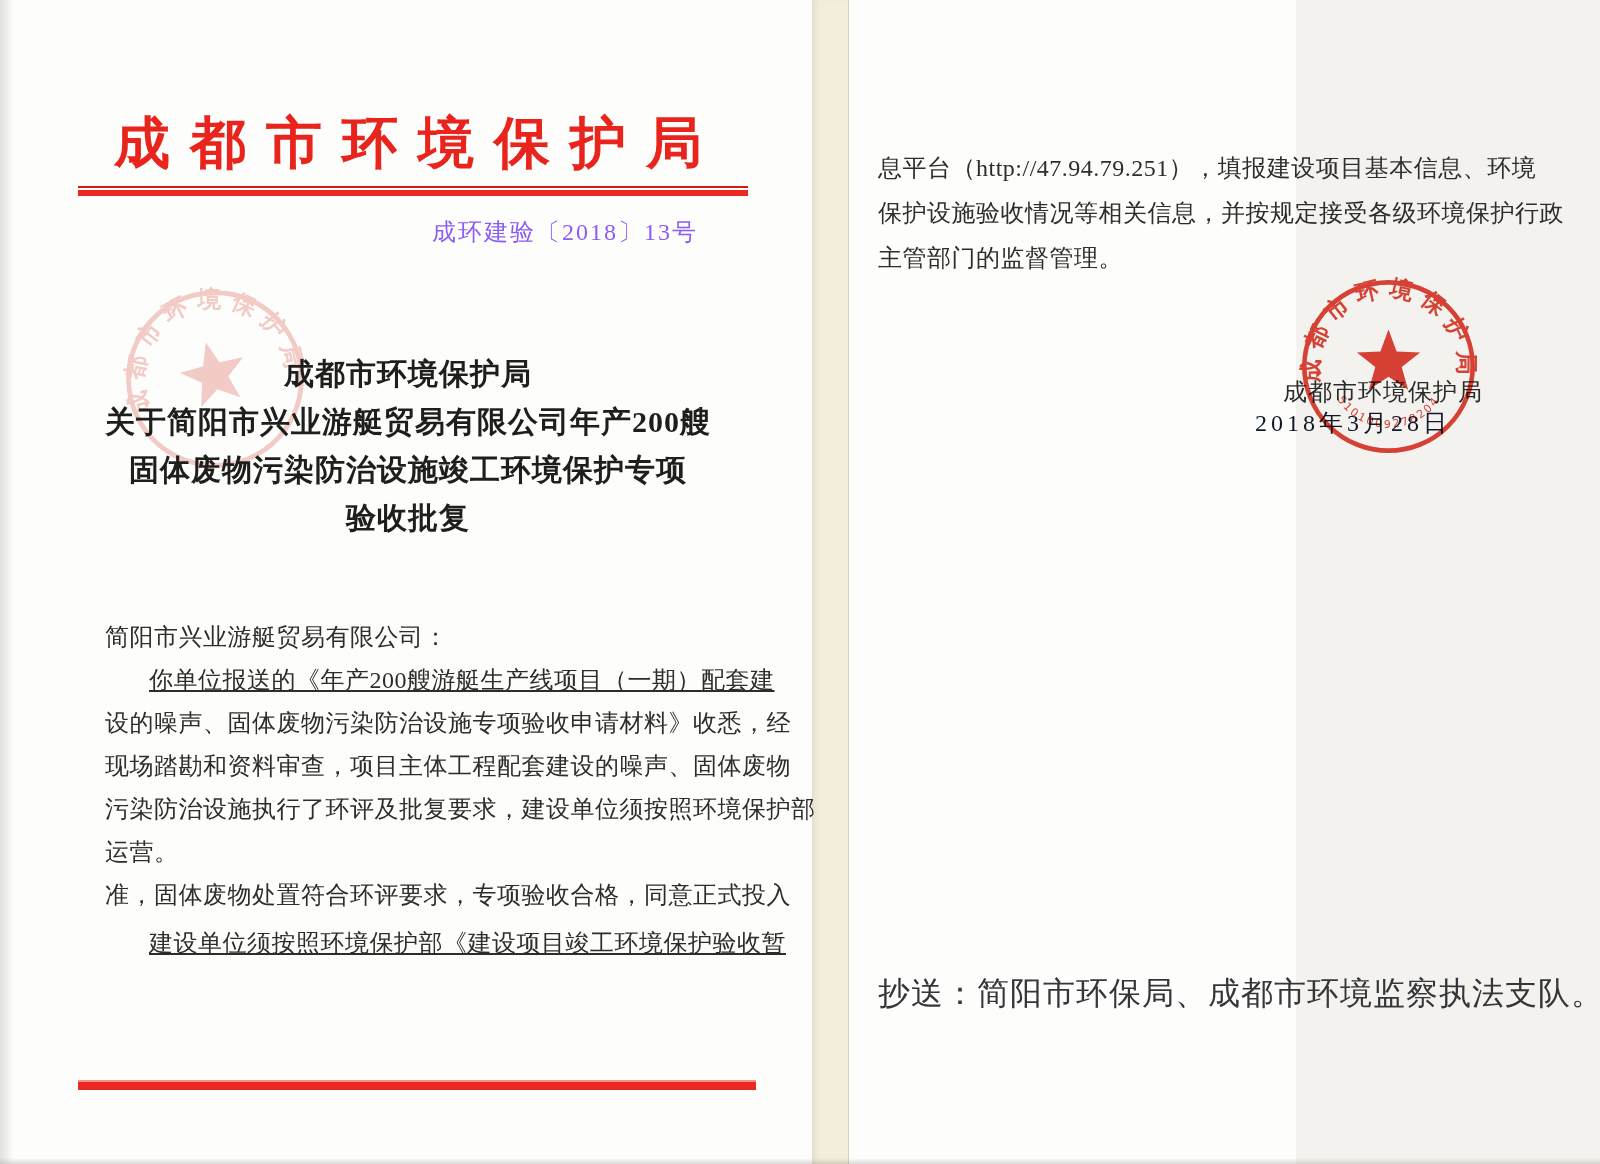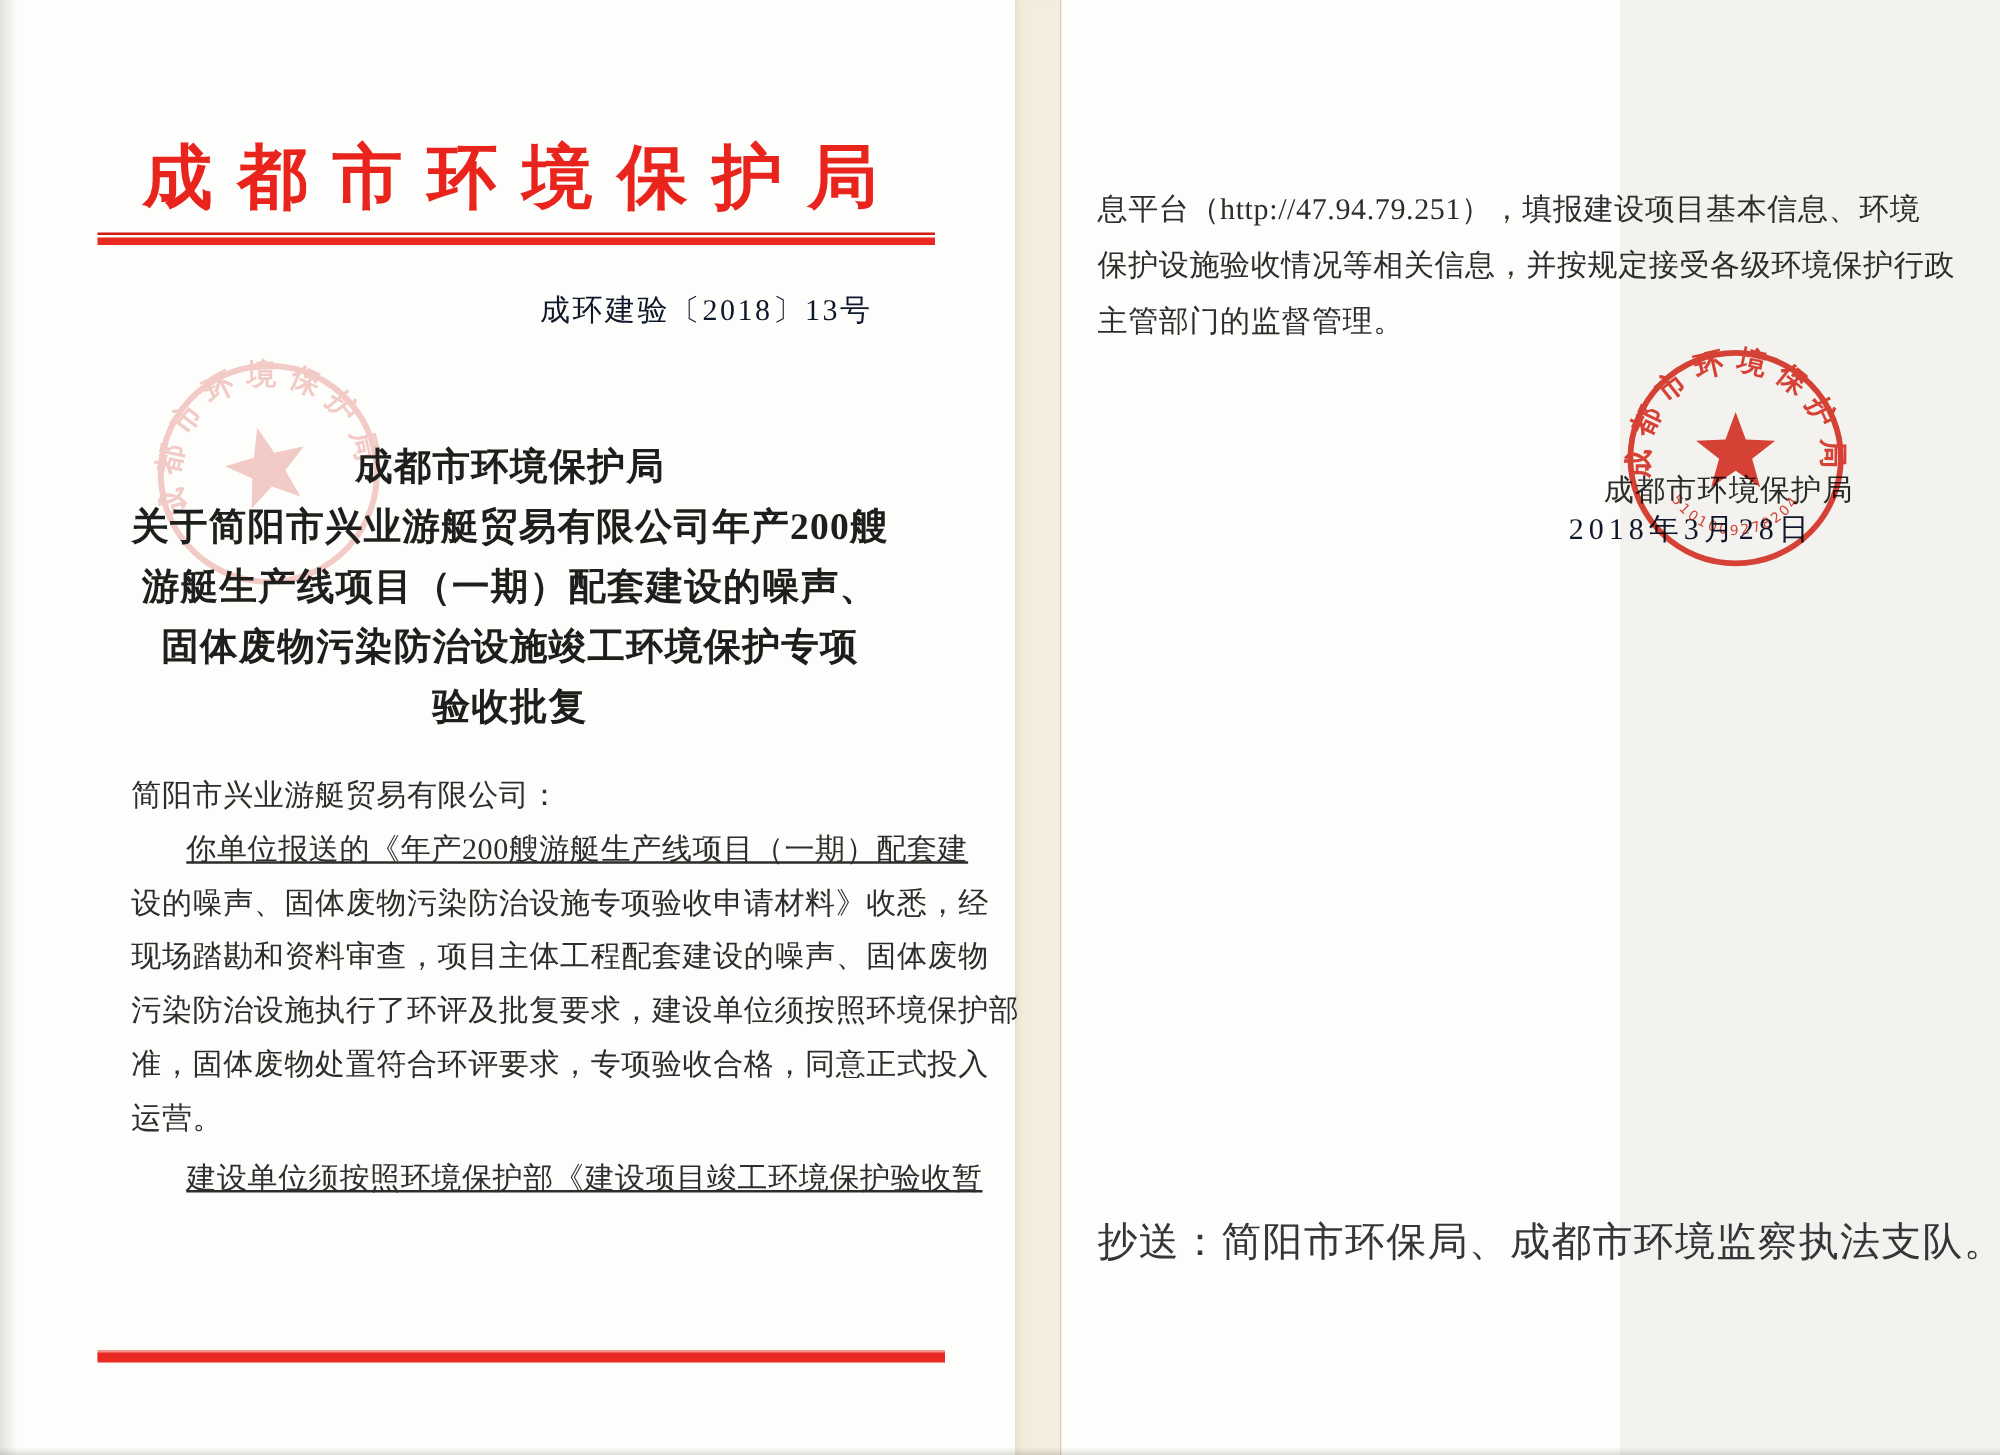--- a/index.html
+++ b/index.html
@@ -32,22 +32,22 @@
   .agency-header{
     position:absolute;top:98px;left:0;width:100%;
     text-align:center;
     font-size:56px;font-weight:700;letter-spacing:20px;text-indent:20px;
     color:#e8241d;line-height:90px;white-space:nowrap;
   }
   .rule-top{position:absolute;top:186px;left:20px;width:670px;height:2px;background:#d21b15;}
   .rule-bar{position:absolute;top:190px;left:20px;width:670px;height:6px;background:#ea2a22;}
   .rule-bottom{position:absolute;top:1082px;left:20px;width:678px;height:8px;background:#ea2a22;box-shadow:0 -2px 0 #f4918b;}
   .doc-number{
-    position:absolute;top:232px;right:60px;
-    font-size:24px;color:#0f172a;letter-spacing:2px;white-space:nowrap;
+    position:absolute;top:216px;right:60px;
+    font-size:24px;color:#8b5cf6;letter-spacing:2px;white-space:nowrap;
   }
   .title-block{
     position:absolute;top:350px;left:0;width:100%;
     text-align:center;font-weight:700;font-size:30px;line-height:48px;
     color:#1e1e1c;letter-spacing:1px;
   }
   .title-block div{white-space:nowrap;}
   .body-block{
     position:absolute;left:47px;top:616px;width:648px;
     font-size:24px;color:#2d2d2b;
@@ -115,33 +115,32 @@
         <path class="seal-fill" d="M100,60 L108.8,83.9 L134.2,84.9 L114.3,100.6 L121.2,125.1 L100,111 L78.8,125.1 L85.7,100.6 L65.8,84.9 L91.2,83.9 Z"></path>
         <text class="seal-rim-text" text-anchor="middle">
           <textPath href="#faintRimArc" startOffset="50%">成都市环境保护局</textPath>
         </text>
       </svg>
     </div>
 
     <div class="title-block">
       <div>成都市环境保护局</div>
       <div>关于简阳市兴业游艇贸易有限公司年产200艘</div>
-      <div>游艇生产线项目（一期）配套建设的噪声、</div>
       <div>固体废物污染防治设施竣工环境保护专项</div>
       <div>验收批复</div>
     </div>
 
     <div class="body-block">
       <div class="body-line">简阳市兴业游艇贸易有限公司：</div>
       <div class="body-line indent">你单位报送的《年产200艘游艇生产线项目（一期）配套建</div>
       <div class="body-line">设的噪声、固体废物污染防治设施专项验收申请材料》收悉，经</div>
       <div class="body-line">现场踏勘和资料审查，项目主体工程配套建设的噪声、固体废物</div>
       <div class="body-line">污染防治设施执行了环评及批复要求，建设单位须按照环境保护部</div>
+      <div class="body-line">运营。</div>
       <div class="body-line">准，固体废物处置符合环评要求，专项验收合格，同意正式投入</div>
-      <div class="body-line">运营。</div>
       <div class="body-line indent para-gap">建设单位须按照环境保护部《建设项目竣工环境保护验收暂</div>
     </div>
 
     <div class="rule-bottom"></div>
   </div>
 
   <div class="page page-right">
 
     <div class="body-block-right">
       <div class="body-line-r">息平台（http://47.94.79.251），填报建设项目基本信息、环境</div>

